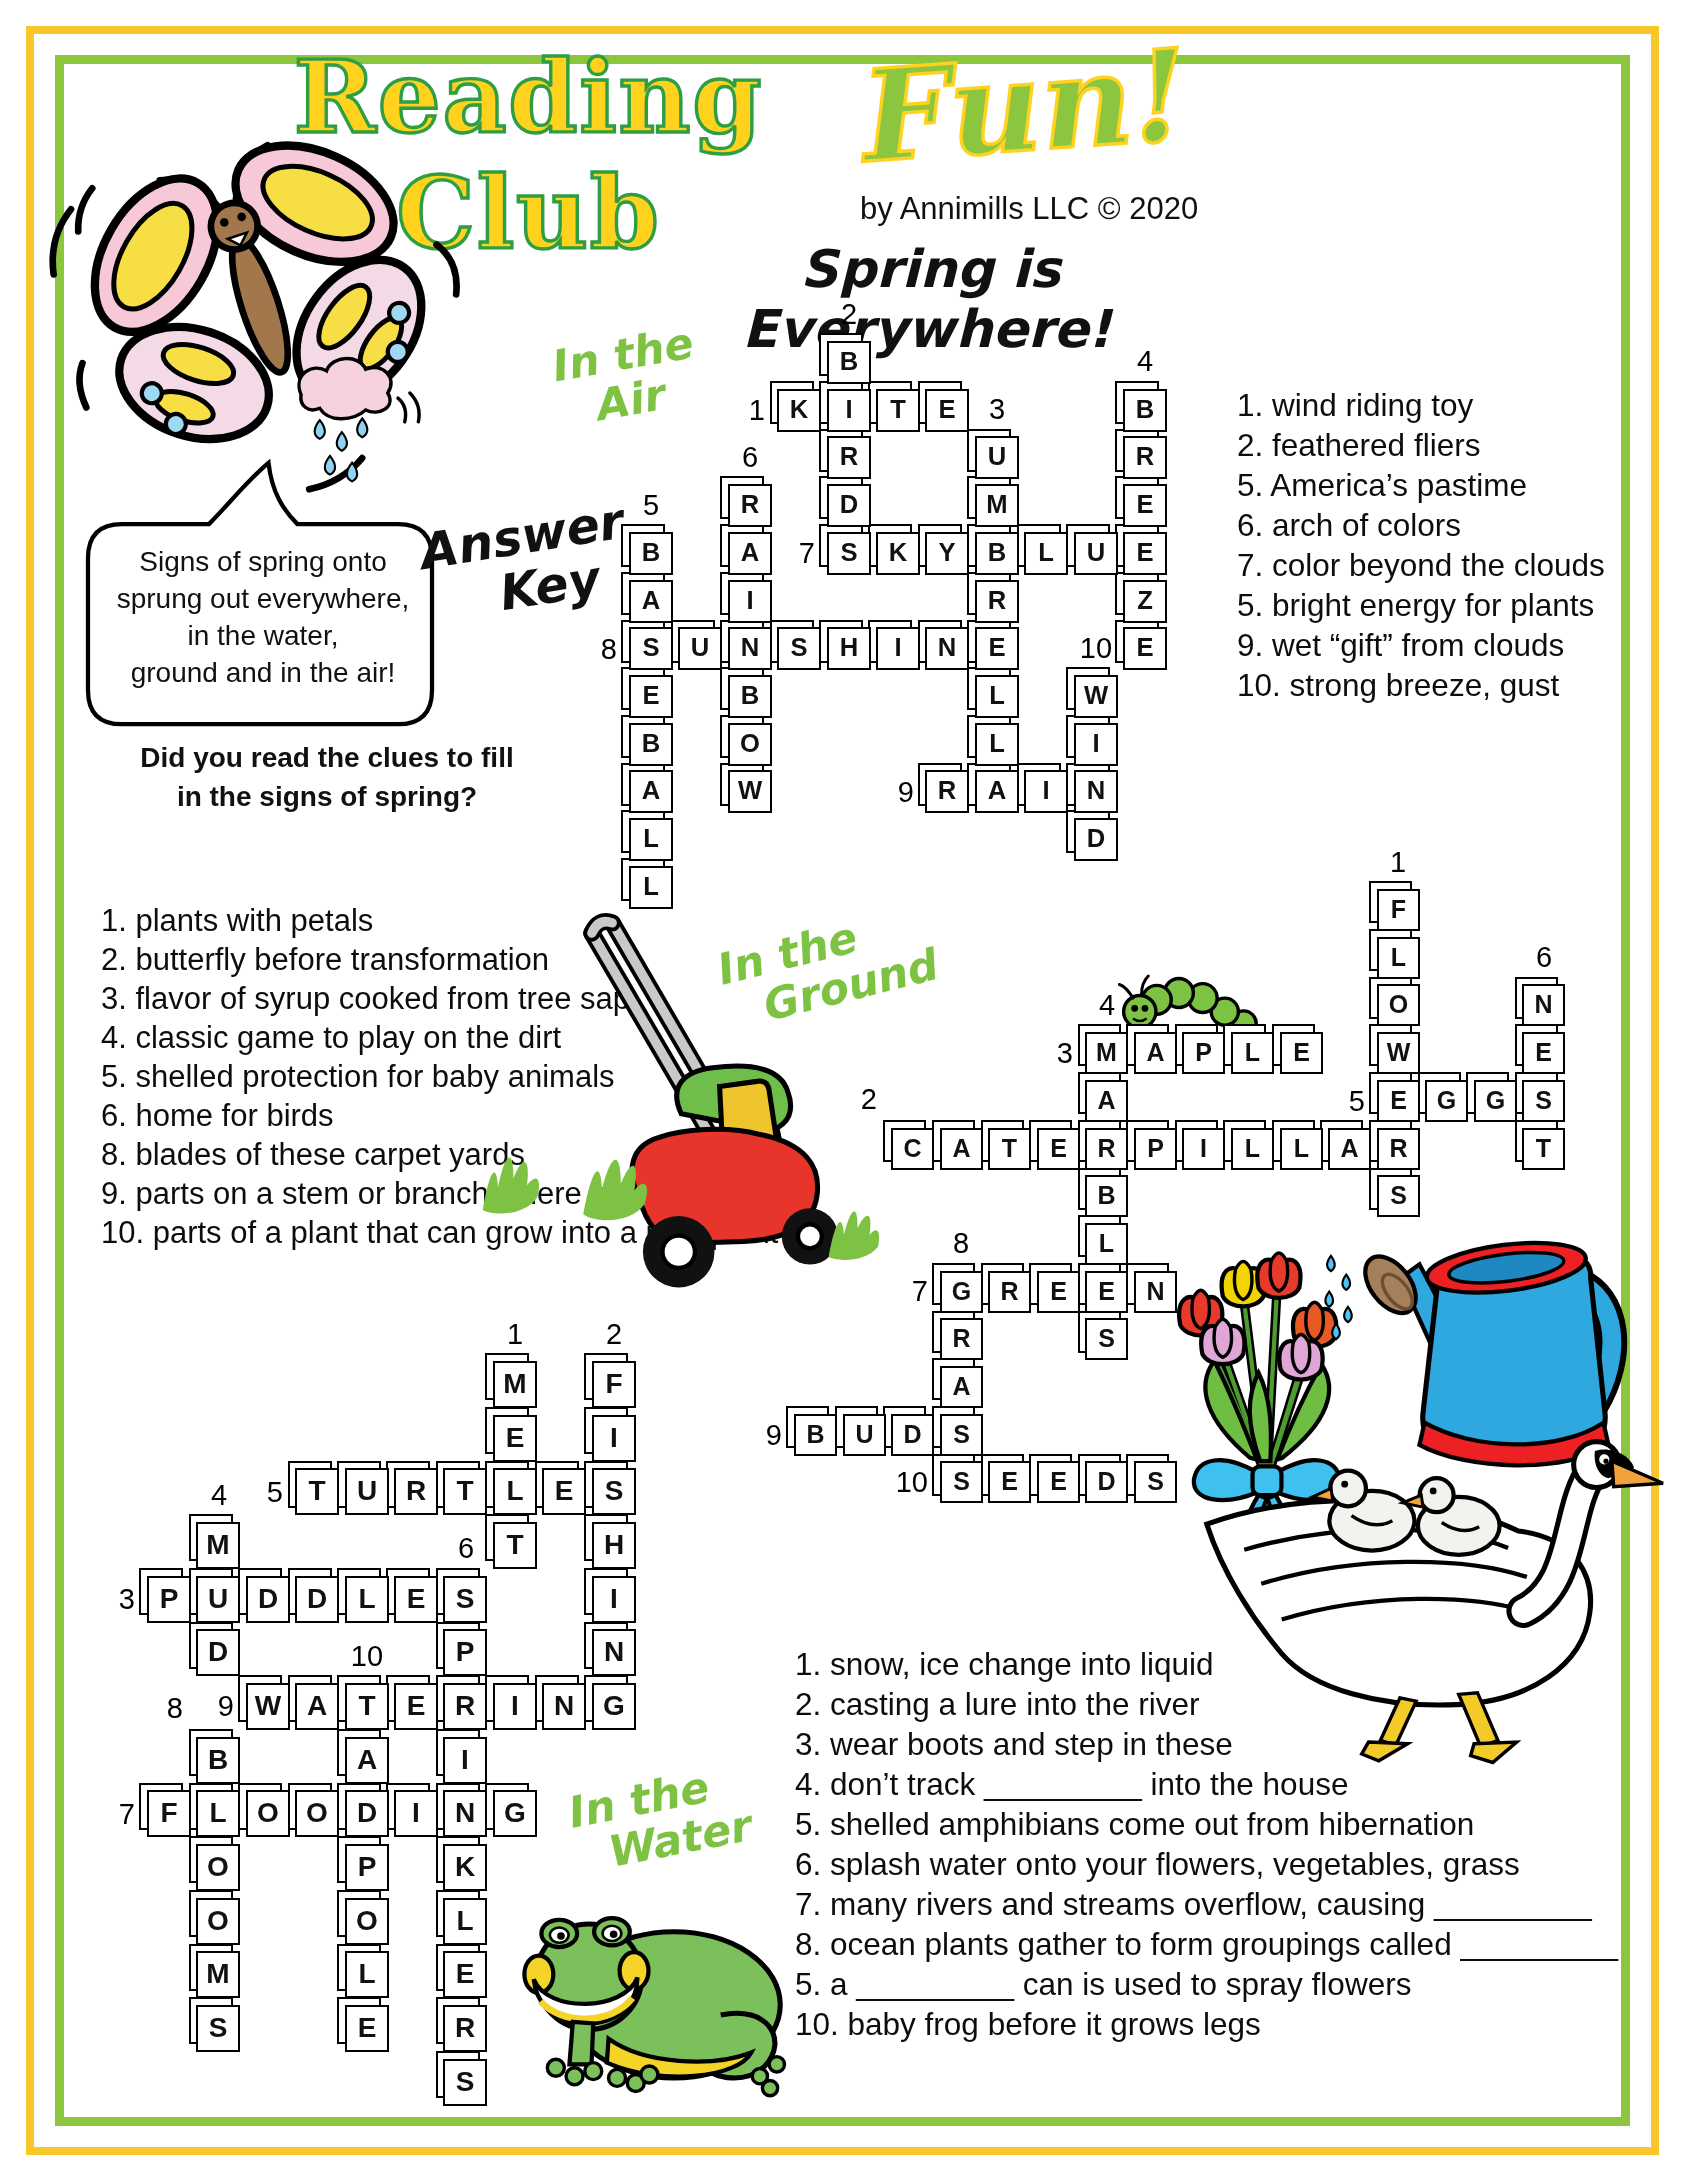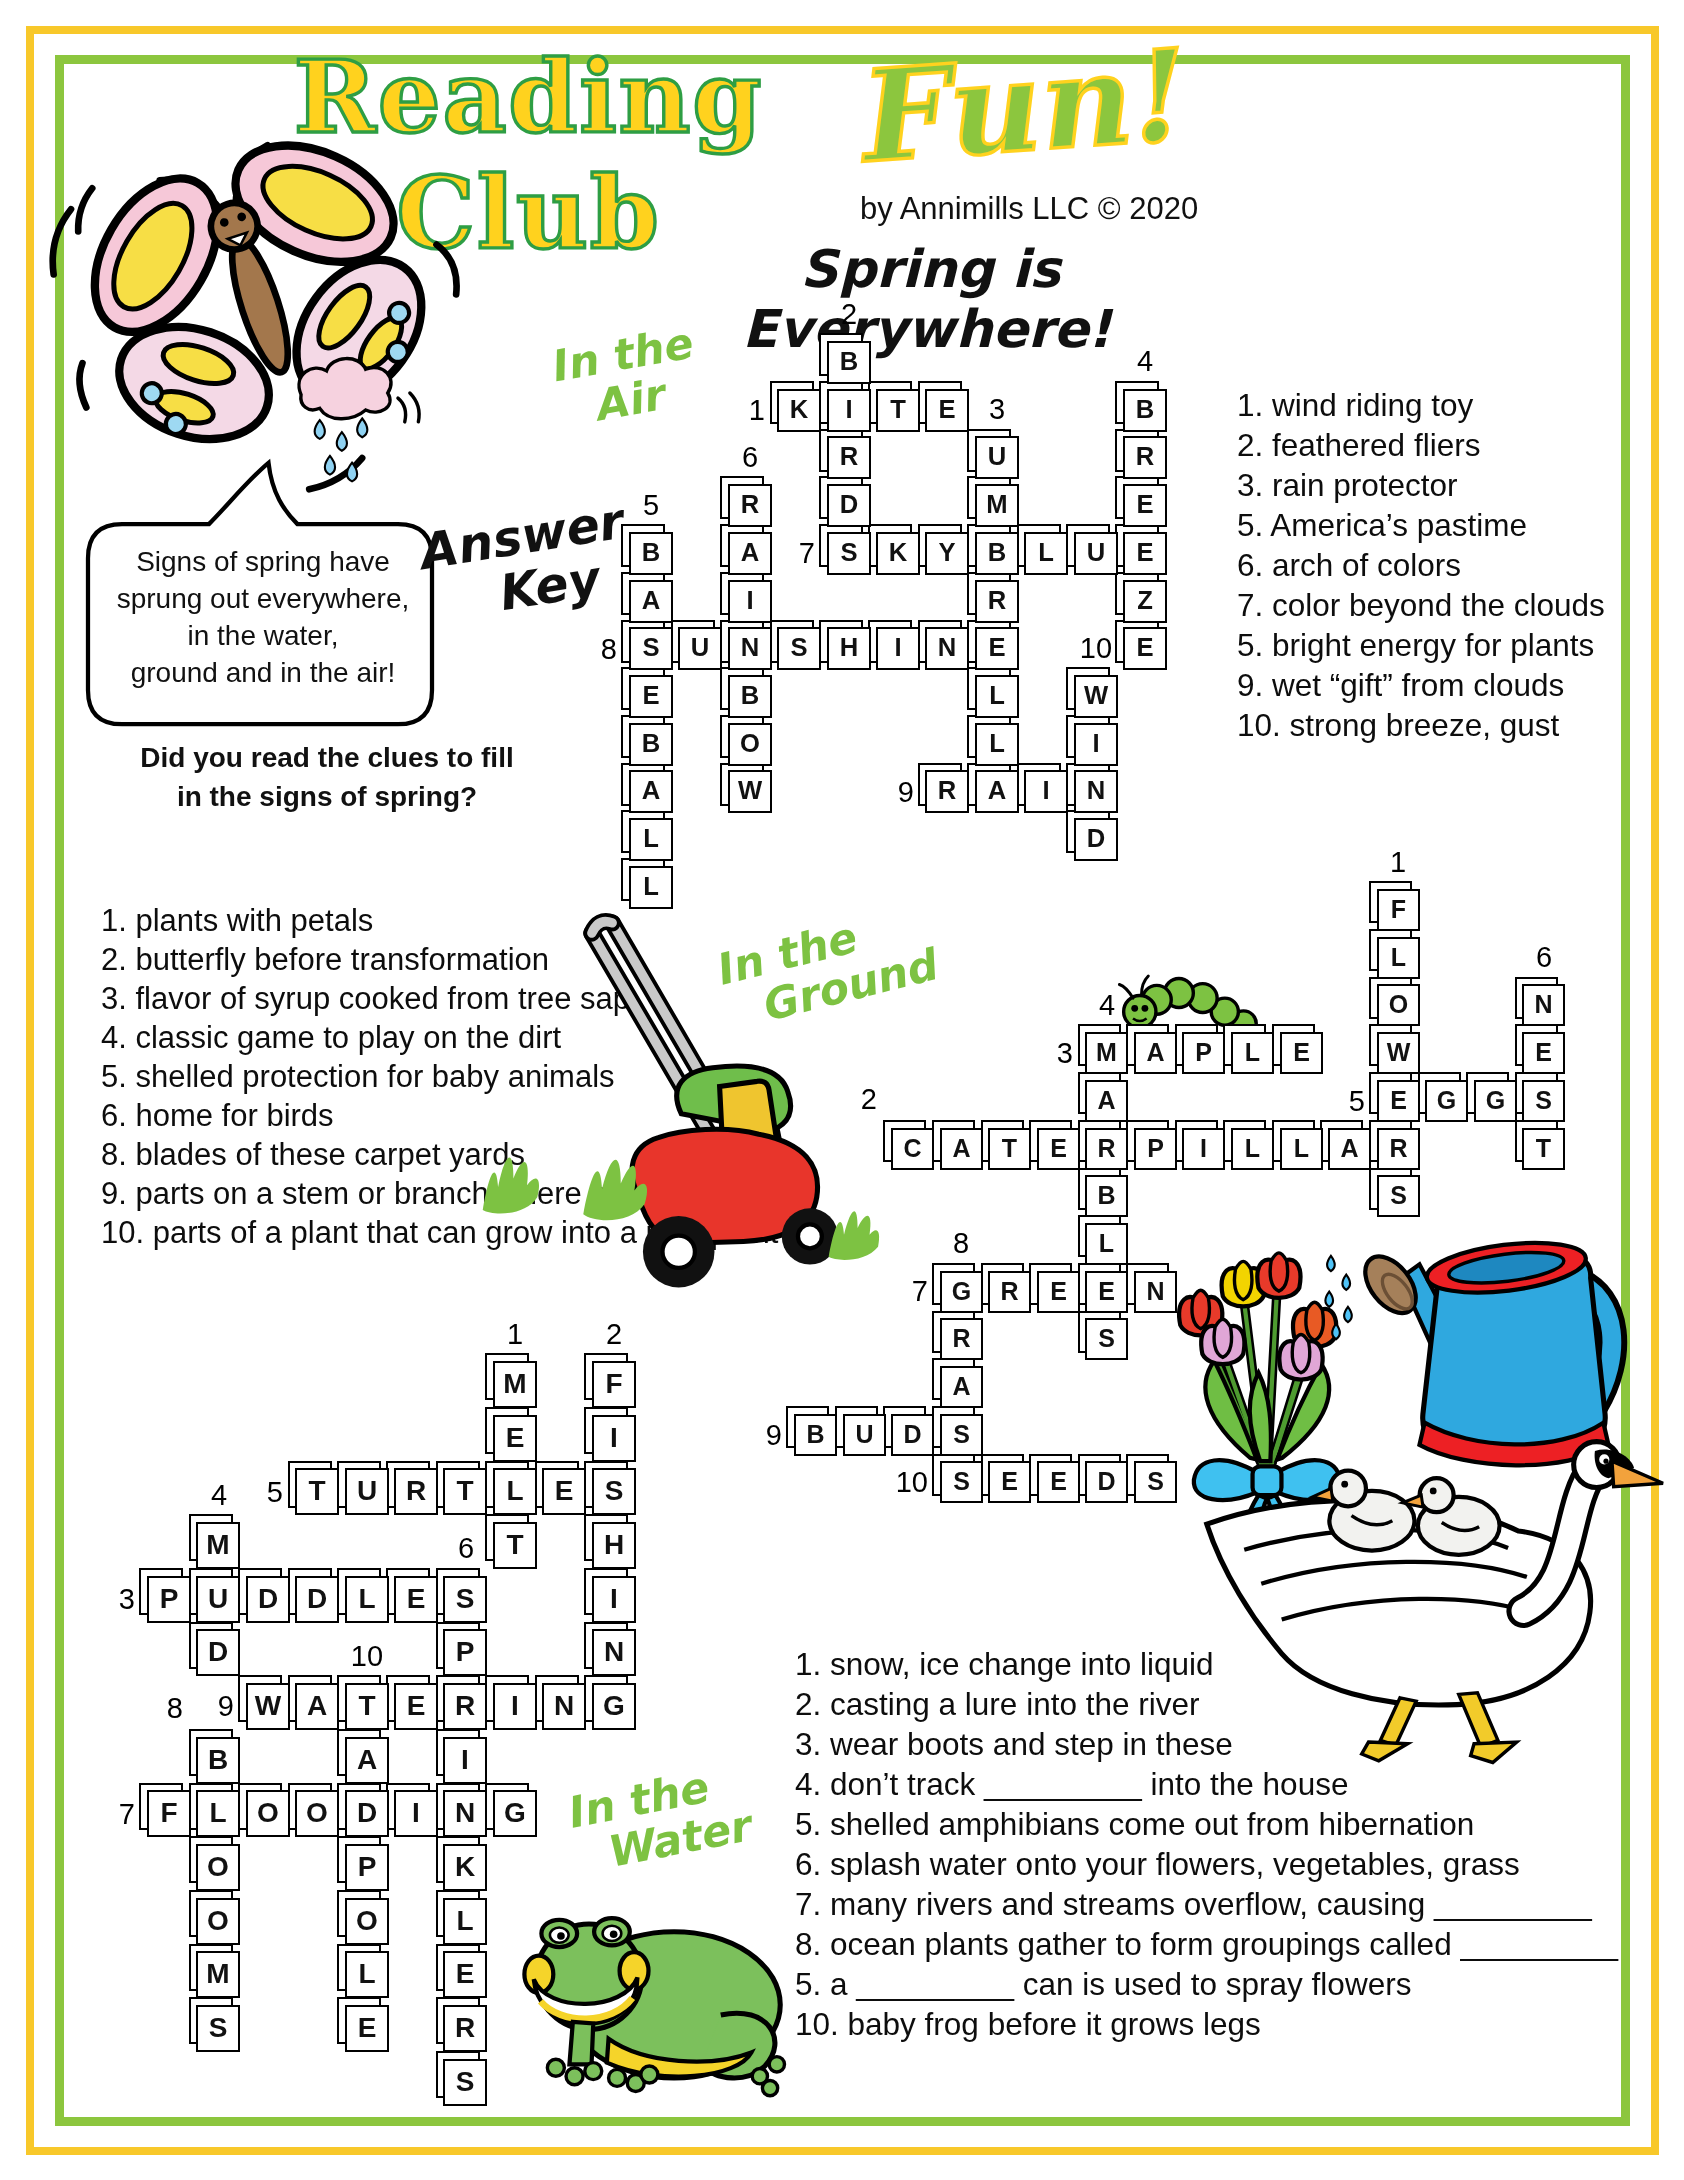--- a/index.html
+++ b/index.html
@@ -99,21 +99,21 @@
       <path d="M88,142 C96,152 96,160 88,164 C80,160 80,152 88,142 Z"></path>
     </g>
     <path d="M142,66 q12,10 8,28" fill="none" stroke="#000" stroke-width="4" stroke-linecap="round"></path>
     <path d="M156,60 q14,14 10,34" fill="none" stroke="#000" stroke-width="4" stroke-linecap="round"></path>
   </svg>
 
   <svg style="left:81px;top:456px;" width="358" height="281" viewBox="0 0 420 330">
     <path d="M48,80 L150,80 C172,58 196,28 220,8 C224,44 238,64 254,80 L372,80 Q412,80 412,120 L412,275 Q412,315 372,315 L48,315 Q8,315 8,275 L8,120 Q8,80 48,80 Z" fill="#fff" stroke="#000" stroke-width="5"></path>
   </svg>
   <div class="abs bubble-text">
-      <div>Signs of spring have</div>
+      <div>Signs of spring onto</div>
       <div>sprung out everywhere,</div>
       <div>in the water,</div>
       <div>ground and in the air!</div>
     </div>
 
   <div class="abs answer-key">
       <div>Answer</div>
       <div>Key</div>
     </div>
   <div class="abs question">
@@ -130,21 +130,20 @@
       <div>Ground</div>
     </div>
   <div class="abs script-label" id="label-water">
       <div>In the</div>
       <div>Water</div>
     </div>
 
   <div class="clues" id="clues-air">
       <div class="clue-line">1. wind riding toy</div>
       <div class="clue-line">2. feathered fliers</div>
-      <div class="clue-line">3. rain protector</div>
       <div class="clue-line">5. America’s pastime</div>
       <div class="clue-line">6. arch of colors</div>
       <div class="clue-line">7. color beyond the clouds</div>
       <div class="clue-line">5. bright energy for plants</div>
       <div class="clue-line">9. wet “gift” from clouds</div>
       <div class="clue-line">10. strong breeze, gust</div>
     </div>
   <div class="clues" id="clues-ground">
       <div class="clue-line">1. plants with petals</div>
       <div class="clue-line">2. butterfly before transformation</div>

